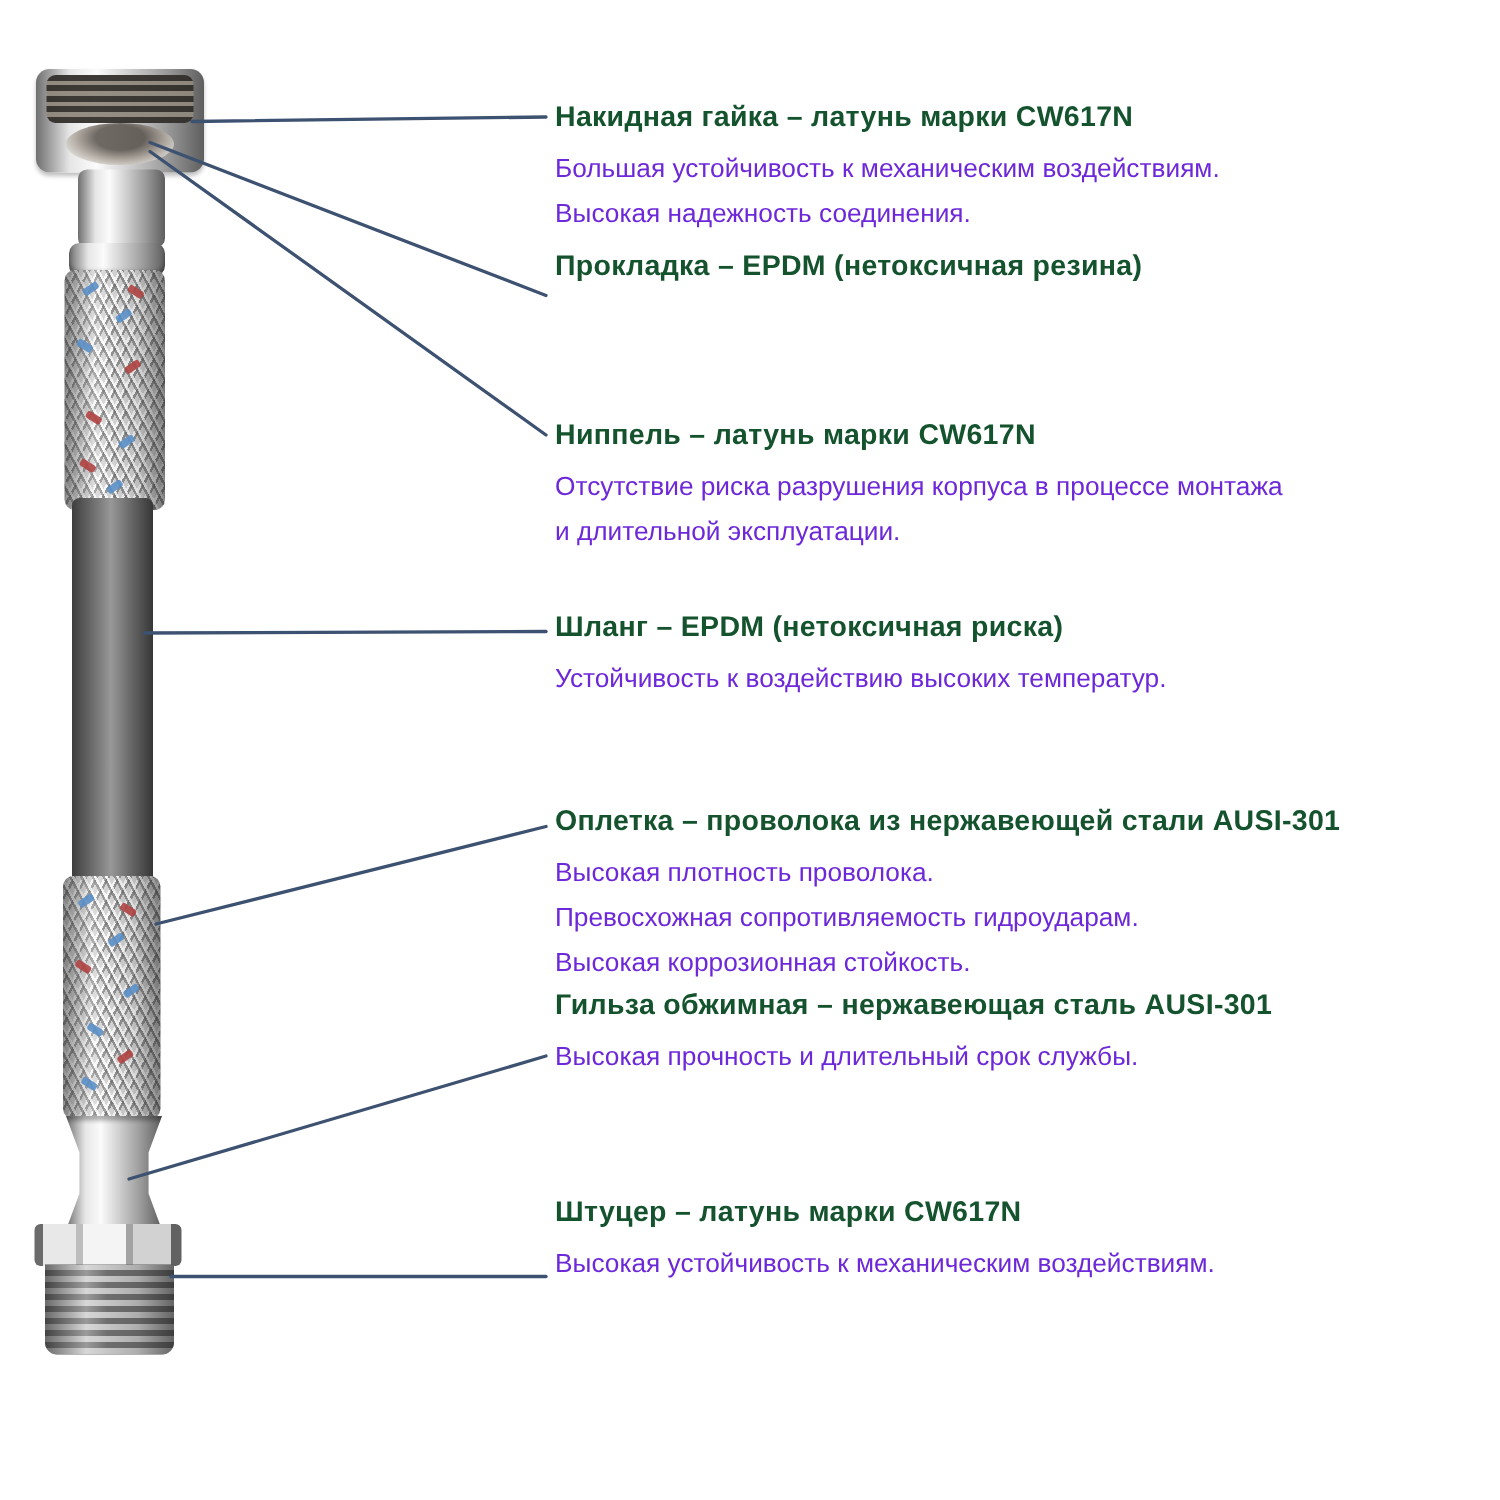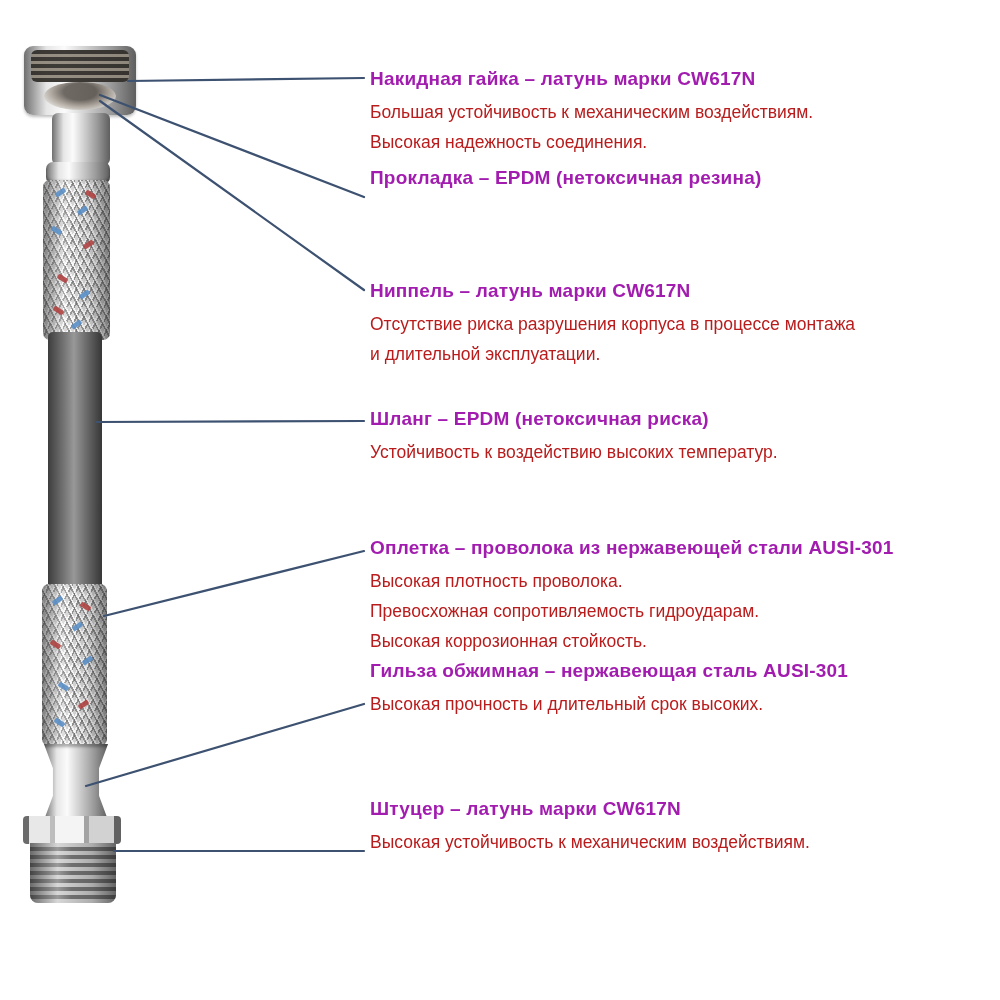--- a/index.html
+++ b/index.html
@@ -4,25 +4,25 @@
 <style>
   html,body{margin:0;padding:0;background:#ffffff;}
   body{
     width:1000px;height:1000px;position:relative;overflow:hidden;
     font-family:"Liberation Sans","DejaVu Sans",sans-serif;
     -webkit-font-smoothing:antialiased;
   }
   
   .section{position:absolute;left:370px;width:600px;}
   .heading{
-    font-size:19px;font-weight:700;color:#a21caf;
+    font-size:19px;font-weight:700;color:#14532d;
     letter-spacing:.2px;margin:0 0 7px 0;white-space:nowrap;
   }
   .desc-line{
-    font-size:17.5px;color:#b91c1c;line-height:30px;white-space:nowrap;
+    font-size:17.5px;color:#6d28d9;line-height:30px;white-space:nowrap;
   }
   
   #leader-svg{position:absolute;left:0;top:0;z-index:5;pointer-events:none;}
   #leader-svg line{stroke:#3d5170;stroke-width:2.2;stroke-linecap:round;}
   
   #hose{position:absolute;left:0;top:0;width:220px;height:960px;z-index:2;}
   .part{position:absolute;}
   .chrome{
     background:linear-gradient(90deg,#6f6f6f 0%,#e6e6e6 20%,#fbfbfb 36%,#d0d0d0 55%,#9a9a9a 78%,#5e5e5e 100%);
   }
@@ -154,19 +154,19 @@
 
 <div class="section" style="top:537px">
   <div class="heading">Оплетка – проволока из нержавеющей стали AUSI-301</div>
   <div class="desc-line">Высокая плотность проволока.</div>
   <div class="desc-line">Превосхожная сопротивляемость гидроударам.</div>
   <div class="desc-line">Высокая коррозионная стойкость.</div>
 </div>
 
 <div class="section" style="top:660px">
   <div class="heading">Гильза обжимная – нержавеющая сталь AUSI-301</div>
-  <div class="desc-line">Высокая прочность и длительный срок высоких.</div>
+  <div class="desc-line">Высокая прочность и длительный срок службы.</div>
 </div>
 
 <div class="section" style="top:798px">
   <div class="heading">Штуцер – латунь марки CW617N</div>
   <div class="desc-line">Высокая устойчивость к механическим воздействиям.</div>
 </div>
 
 </body></html>

